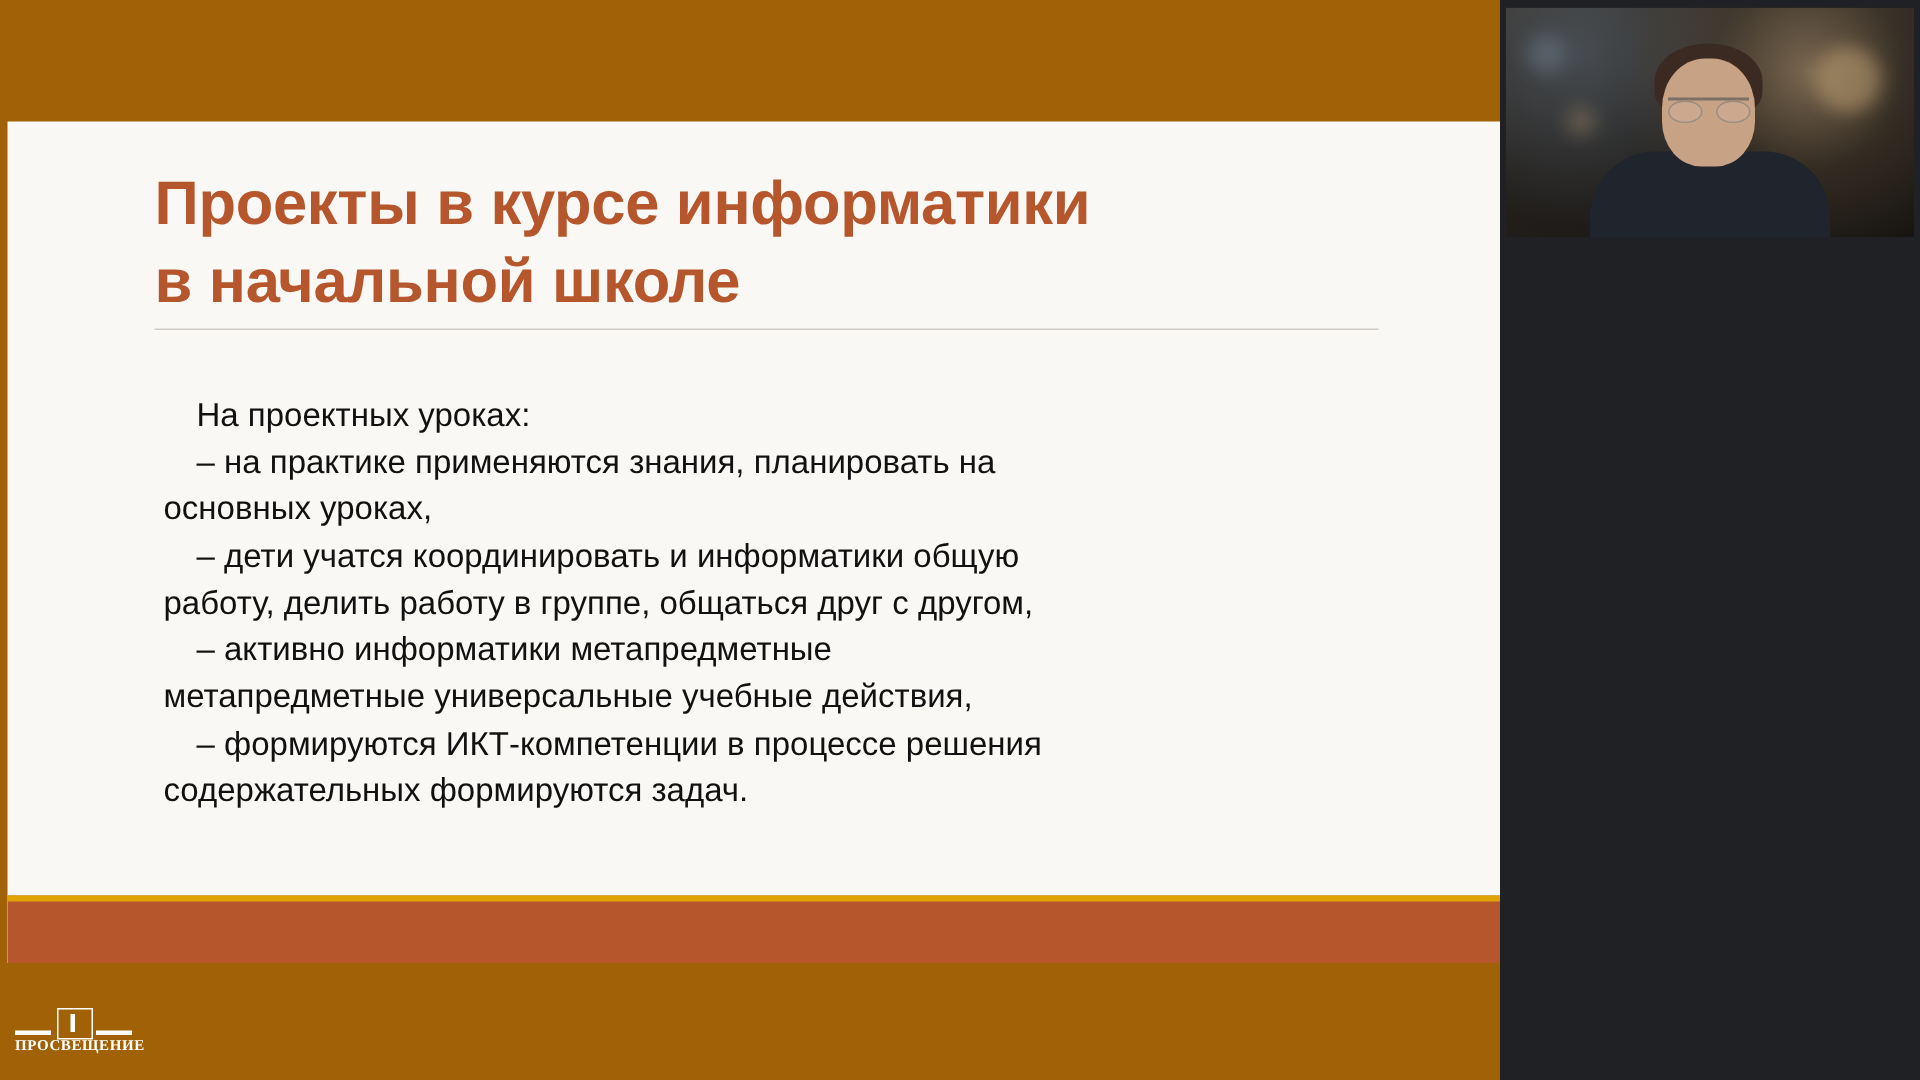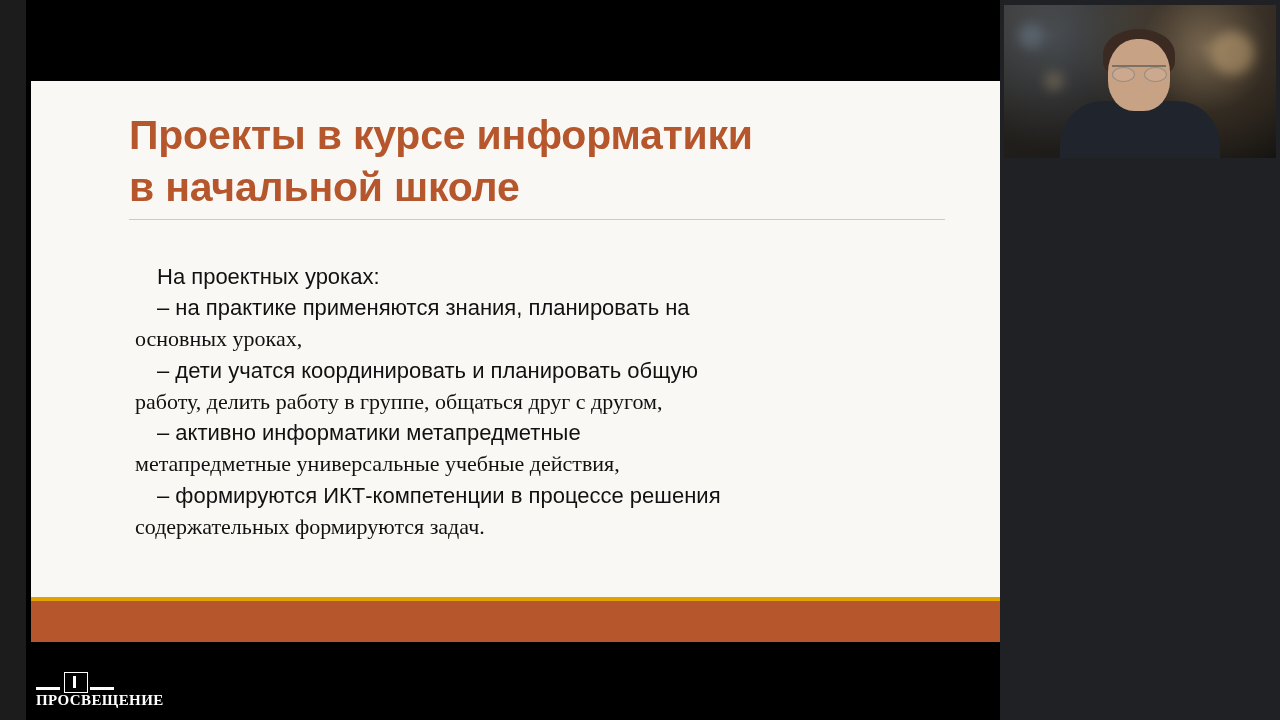--- a/index.html
+++ b/index.html
@@ -19,23 +19,22 @@
     background: #1c1c1c;
   }
 
   
   #stage {
     position: absolute;
     left: 0;
     top: 0;
     width: 1000px;
     height: 720px;
-    background: #000000;
+    background: #a16207;
     overflow: hidden;
-    margin-left: 26px;
   }
 
   #slide {
     position: absolute;
     left: 5px;
     top: 81px;
     width: 995px;
     height: 561px;
     background: #faf8f4;
     overflow: hidden;
@@ -78,21 +77,20 @@
   }
   .body-line.first {
     text-indent: 22px;
     text-align: left;
   }
   .body-line.indent {
     text-indent: 22px;
   }
   .body-line.lastofpara {
     text-align: left;
-    font-family: Liberation Serif, serif;
   }
 
   #slide-bottom-bar {
     position: absolute;
     left: 0;
     bottom: 0;
     width: 995px;
     height: 45px;
     background: #b5562c;
   }
@@ -146,23 +144,23 @@
     top: 15px;
     width: 24px;
     height: 3px;
     background: #ffffff;
   }
   #logo-text {
     position: absolute;
     left: 0px;
     top: 20px;
     width: 98px;
-    text-align: center;
+    text-align: left;
     font-family: "Liberation Serif", serif;
-    font-size: 15px;
+    font-size: 10px;
     font-weight: bold;
     letter-spacing: 0.4px;
     color: #ffffff;
   }
 
   
   #right-panel {
     position: absolute;
     left: 1000px;
     top: 0;
@@ -256,21 +254,21 @@
         <div>Проекты в курсе информатики</div>
         <div>в начальной школе</div>
       </div>
 
       <div id="title-rule"></div>
 
       <div id="slide-body">
         <div class="body-line first">На проектных уроках:</div>
         <div class="body-line indent">– на практике применяются знания, планировать на</div>
         <div class="body-line lastofpara">основных уроках,</div>
-        <div class="body-line indent">– дети учатся координировать и планировать общую</div>
+        <div class="body-line indent">– дети учатся координировать и информатики общую</div>
         <div class="body-line lastofpara">работу, делить работу в группе, общаться друг с другом,</div>
         <div class="body-line indent">– активно информатики метапредметные</div>
         <div class="body-line lastofpara">метапредметные универсальные учебные действия,</div>
         <div class="body-line indent">– формируются ИКТ-компетенции в процессе решения</div>
         <div class="body-line lastofpara">содержательных формируются задач.</div>
       </div>
 
       <div id="slide-bottom-bar"></div>
     </div>
 

